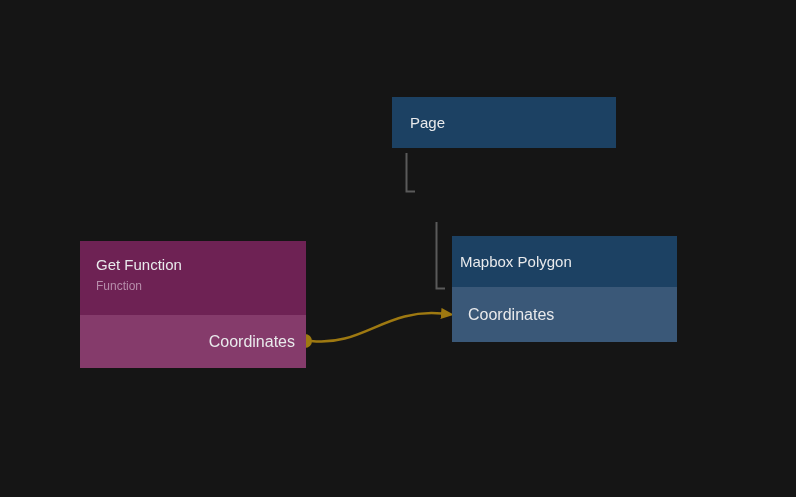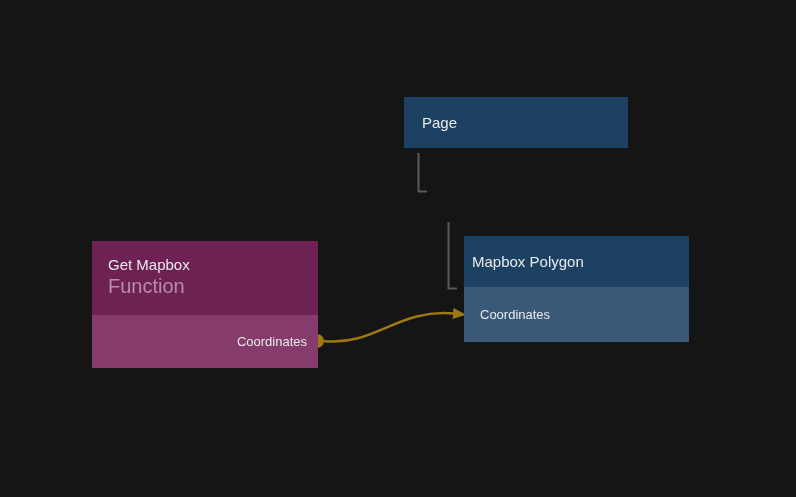--- a/index.html
+++ b/index.html
@@ -9,21 +9,20 @@
     height: 497px;
     overflow: hidden;
     background: #151515;
   }
   .canvas {
     position: relative;
     width: 688px;
     height: 497px;
     background: var(--canvas-bg, #151515);
     font-family: "Liberation Sans", sans-serif;
-    margin-left: 12px;
   }
   .wires {
     position: absolute;
     left: 0;
     top: 0;
     width: 796px;
     height: 497px;
   }
   .tree-line {
     fill: none;
@@ -54,34 +53,34 @@
     color: var(--node-title-text, #e9eaec);
     font-size: 15px;
   }
   .node-title {
     color: var(--node-title-text, #e9eaec);
     font-size: 15px;
     line-height: 21px;
   }
   .node-subtitle {
     color: var(--node-subtitle-text, #b78dab);
-    font-size: 20px;
+    font-size: 12px;
     line-height: 19px;
     margin-top: 2px;
   }
   .fn-header {
     background: var(--function-node-header, #6e2254);
     box-sizing: border-box;
     padding: 13px 0 0 16px;
   }
   .port-row {
     display: flex;
     align-items: center;
     box-sizing: border-box;
-    font-size: 13px;
+    font-size: 16px;
     color: var(--port-label-text, #e9eaec);
   }
   .port-row.input {
     background: var(--visual-node-port-row, #3a5878);
     padding-left: 16px;
     justify-content: flex-start;
   }
   .port-row.output {
     background: var(--function-node-body, #853b6b);
     padding-right: 11px;
@@ -120,21 +119,21 @@
     <div class="node-header" style="height:51px; padding-left:8px;">
       <span class="node-title">Mapbox Polygon</span>
     </div>
     <div class="port-row input" style="height:55px;">
       <span>Coordinates</span>
     </div>
   </div>
 
   <div class="node" style="left:80px; top:241px; width:226px;">
     <div class="fn-header" style="height:74px;">
-      <div class="node-title">Get Mapbox</div>
+      <div class="node-title">Get Function</div>
       <div class="node-subtitle">Function</div>
     </div>
     <div class="port-row output" style="height:53px;">
       <span>Coordinates</span>
     </div>
   </div>
 
 </div>
 
 </body></html>

